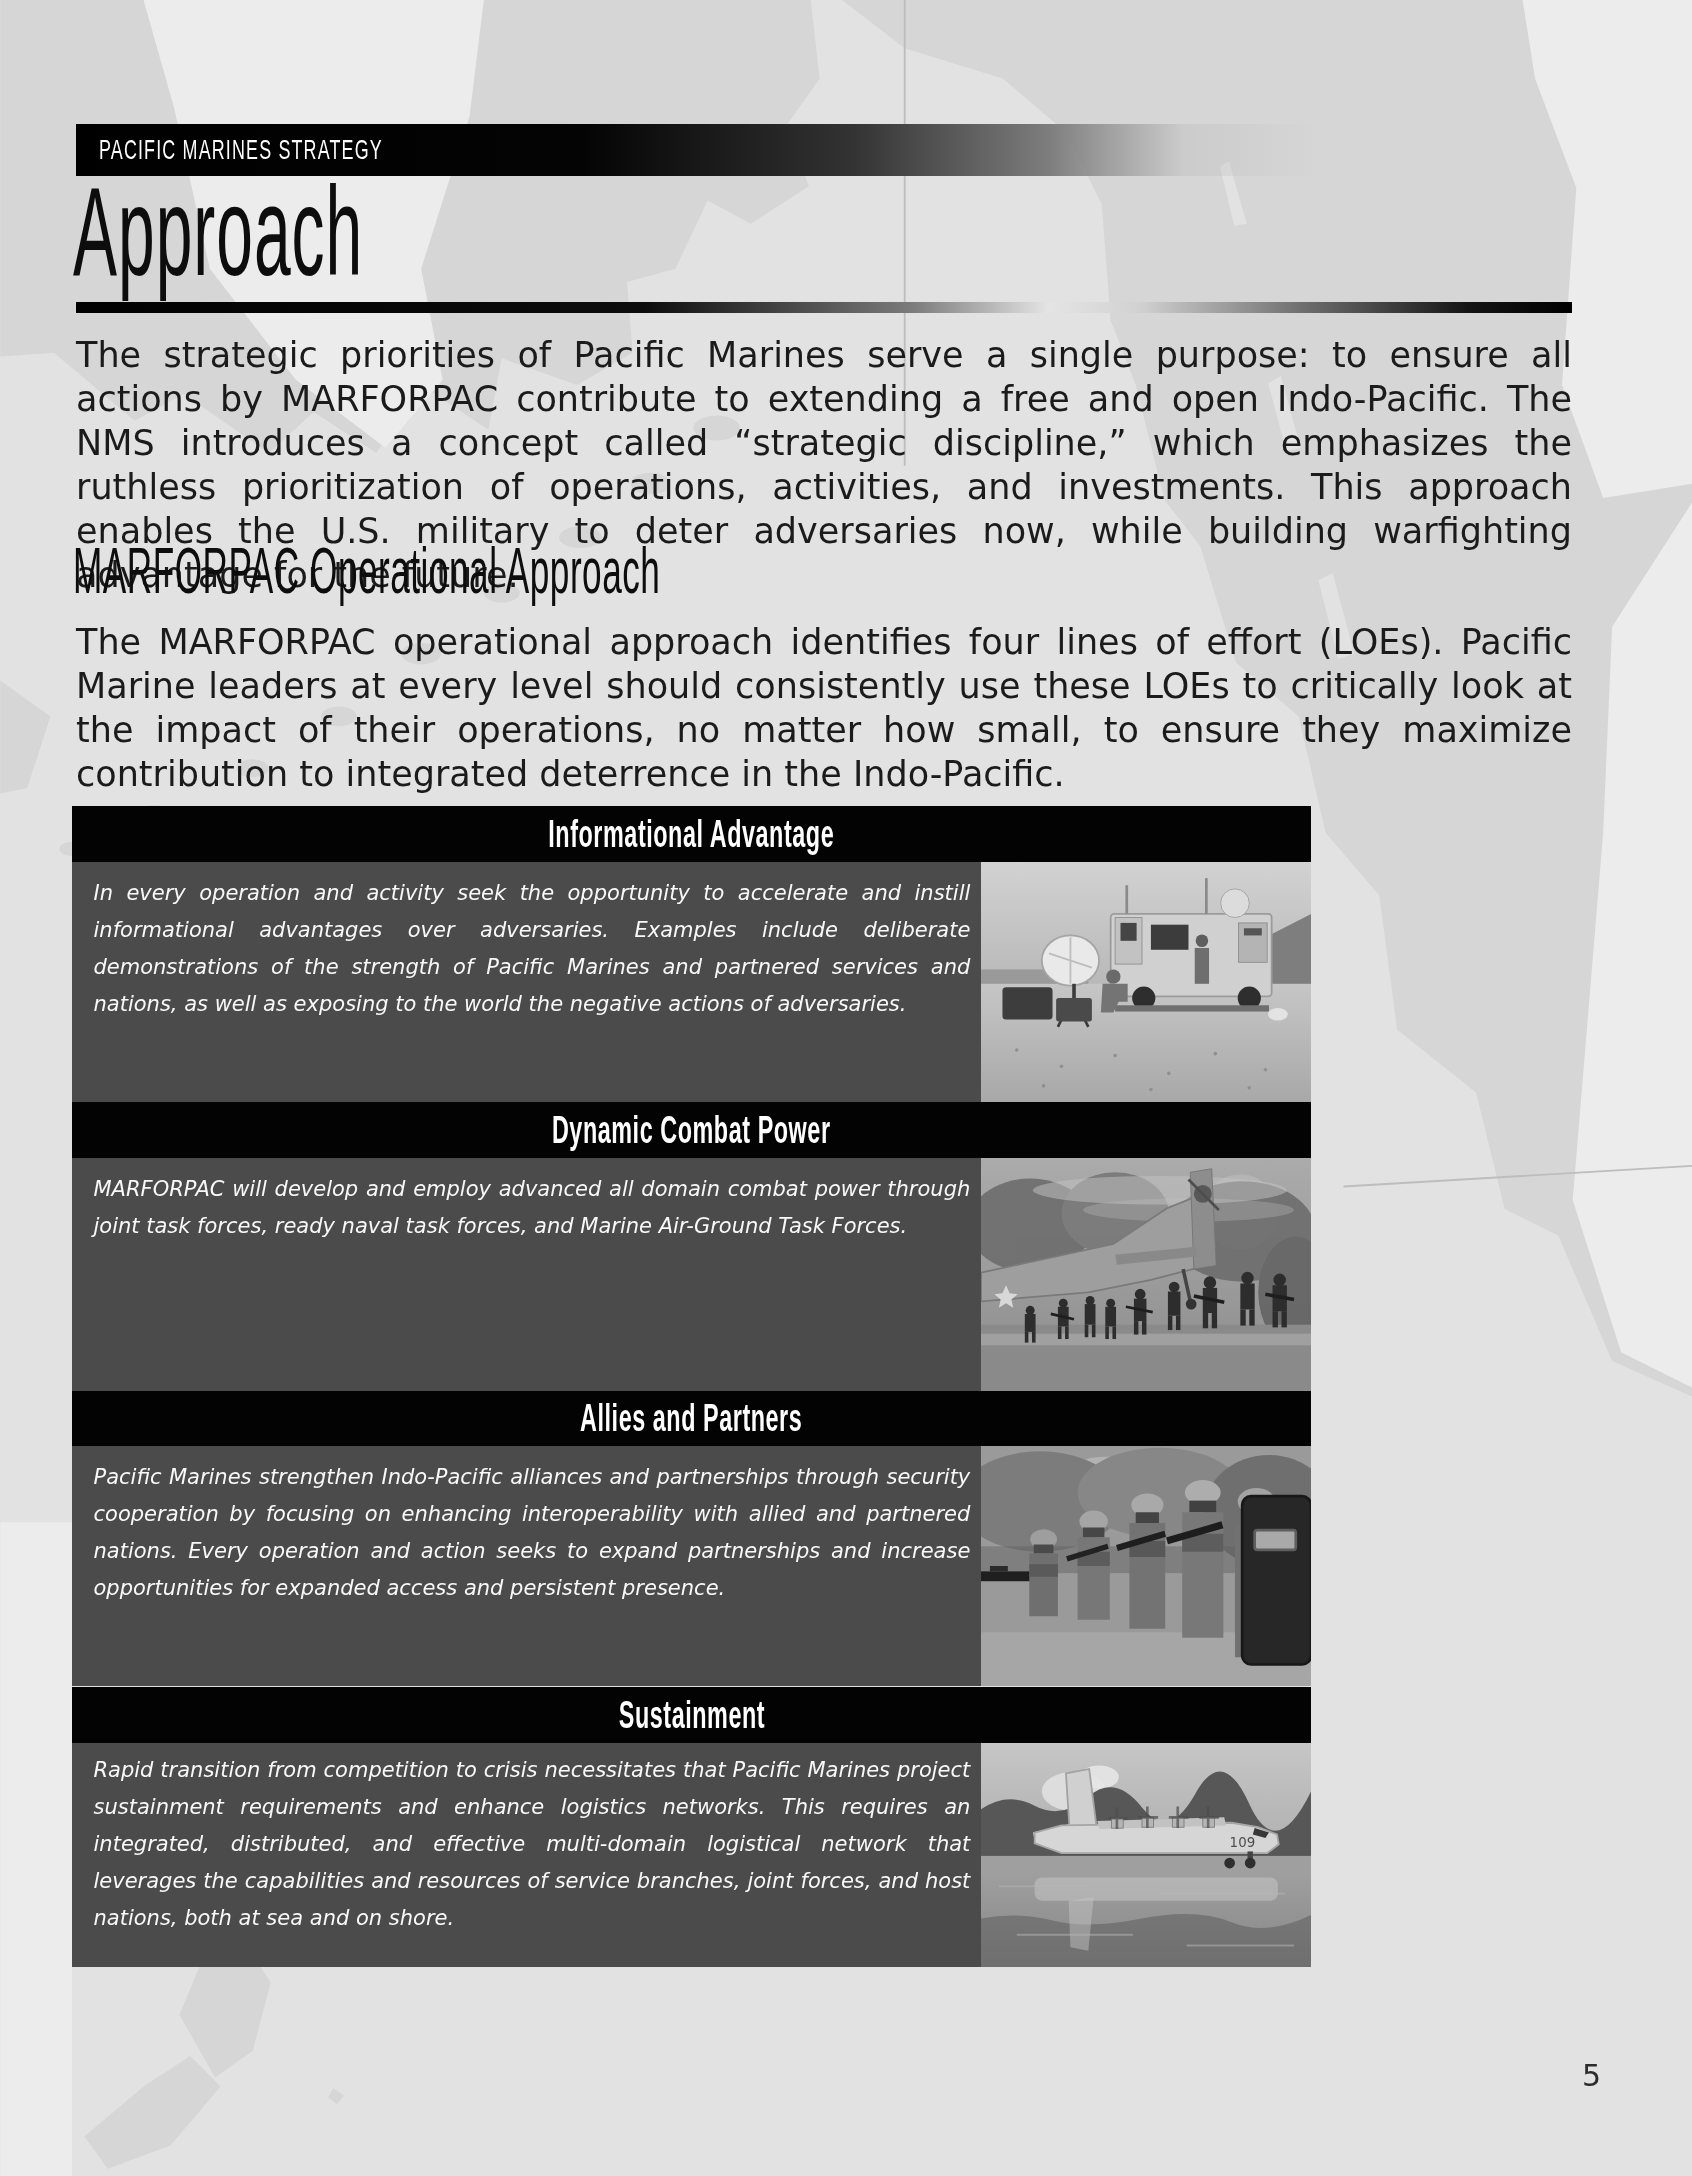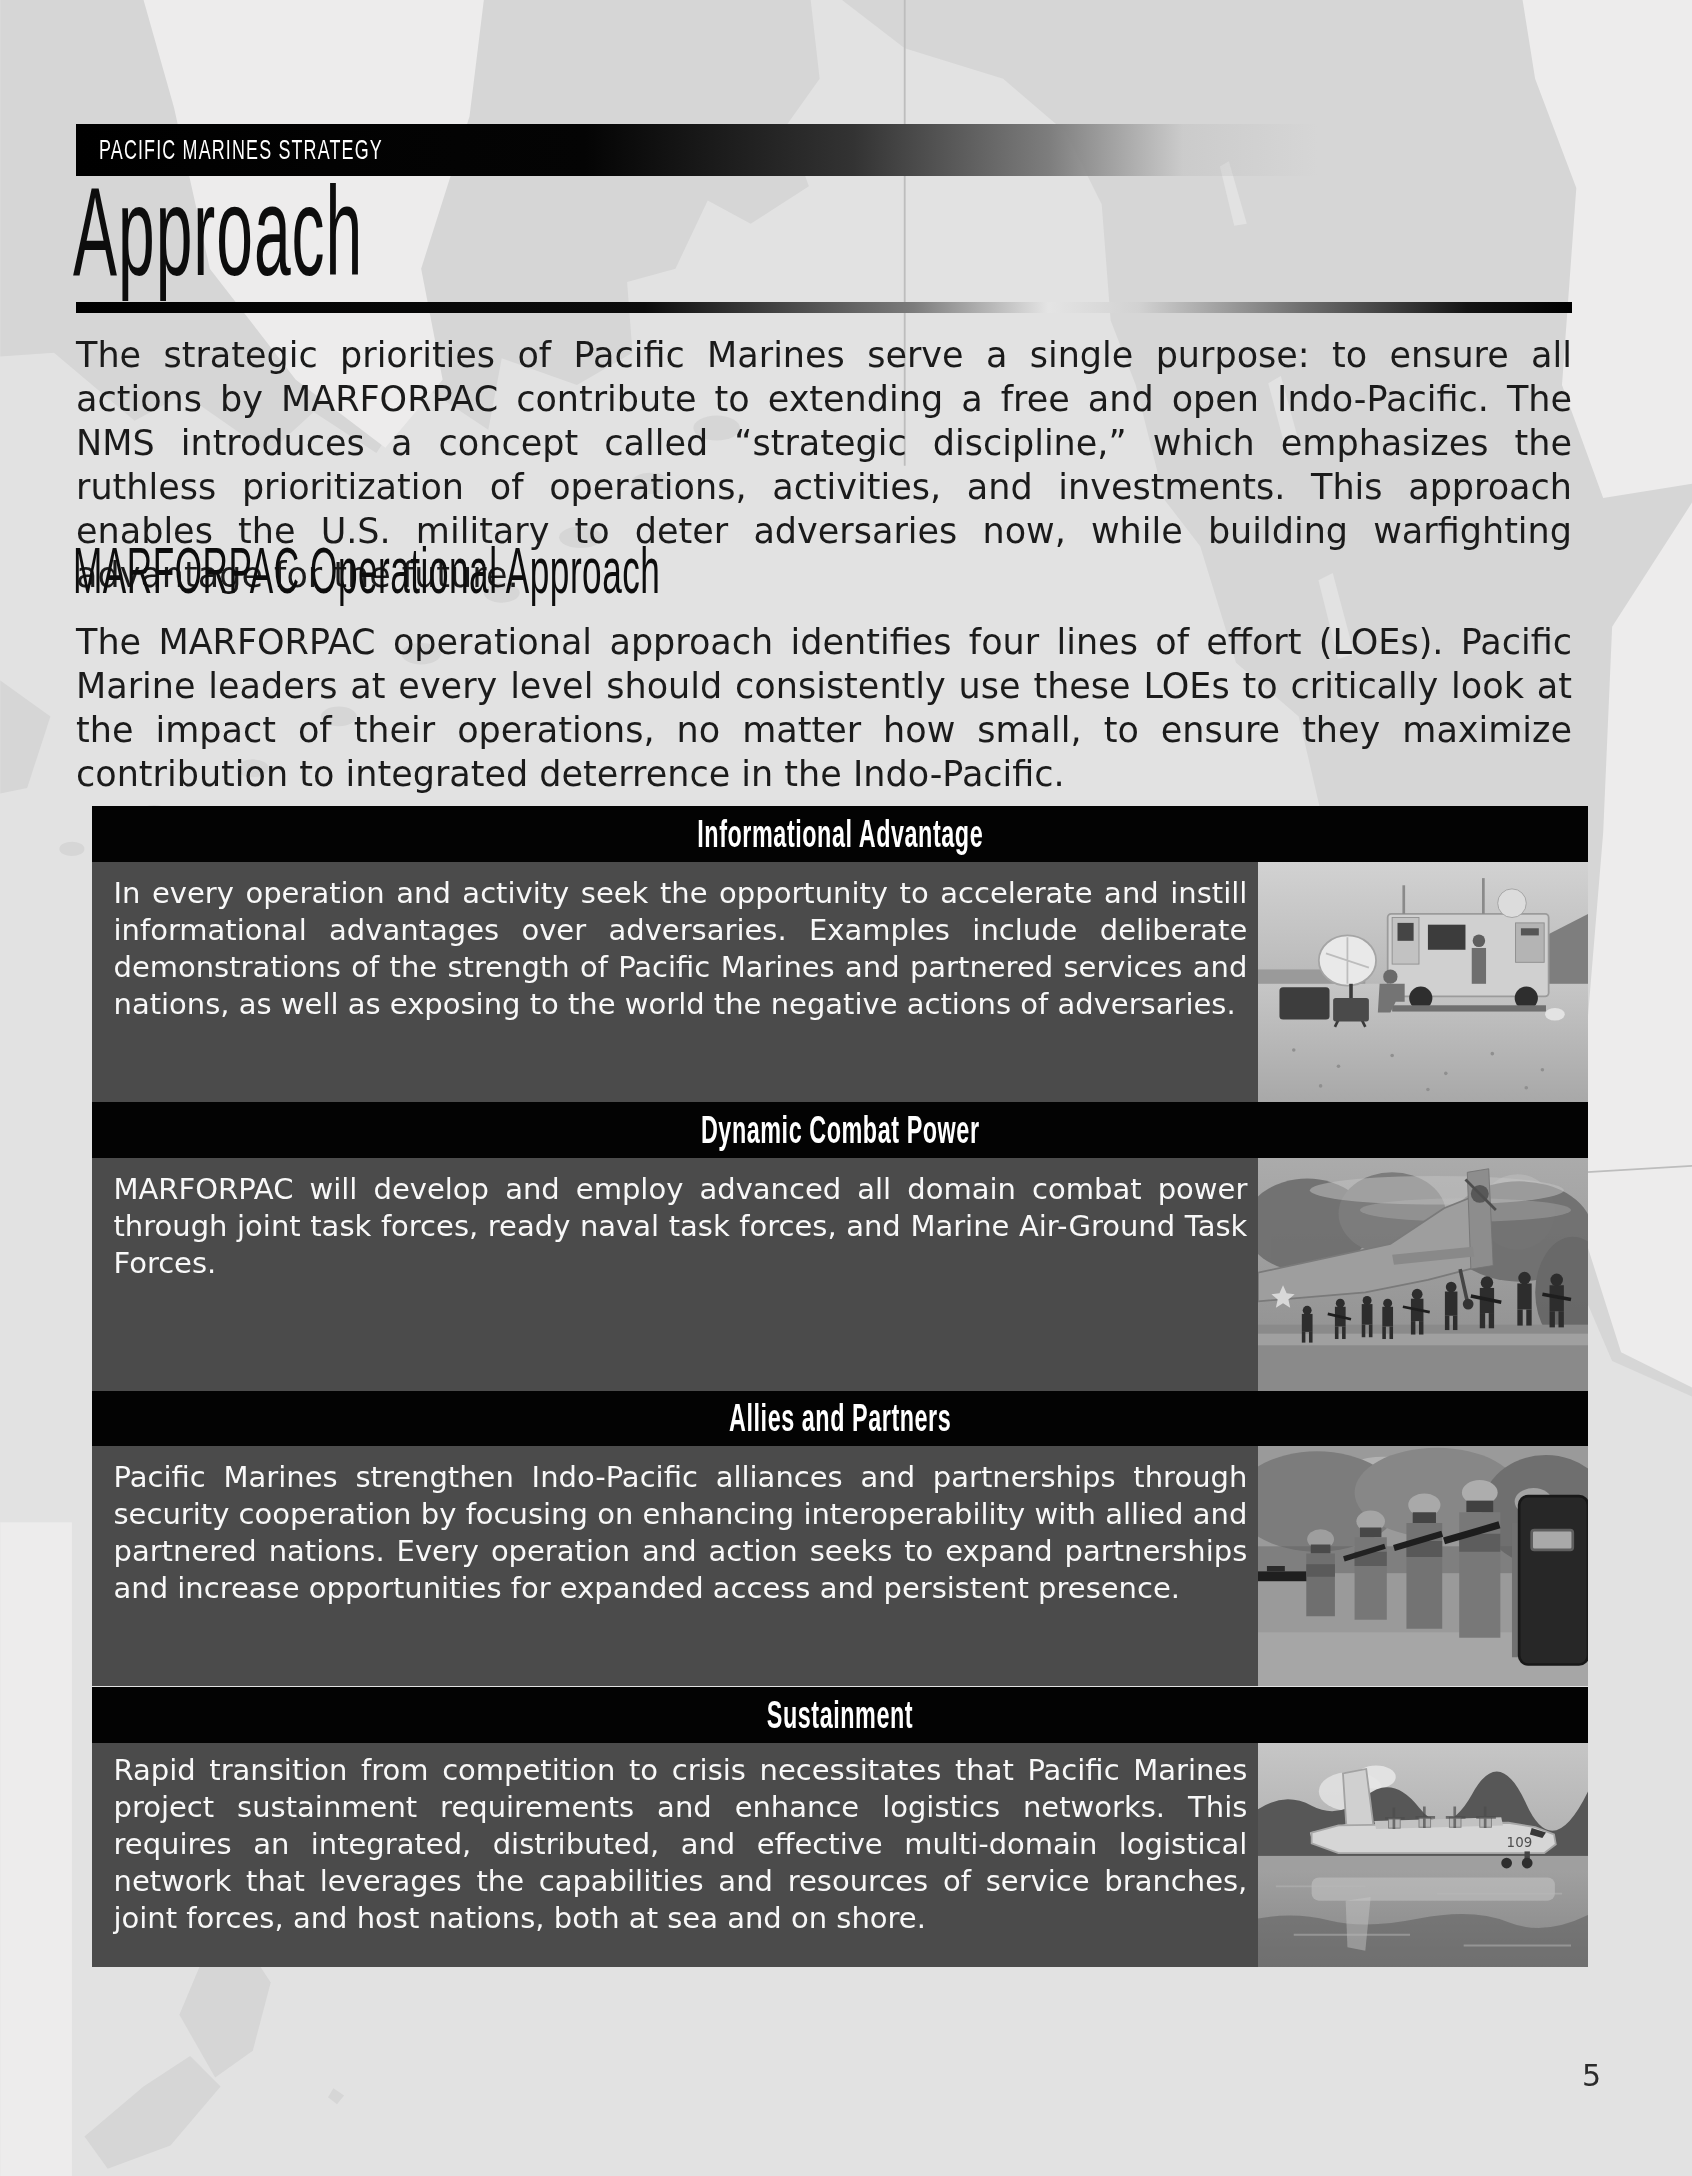--- a/index.html
+++ b/index.html
@@ -34,30 +34,30 @@
   }
   .body-copy{
     position:absolute;left:76px;width:1496px;margin:0;
     font-size:35px;line-height:44px;text-align:justify;color:#1b1b1b;
   }
   .subheading{
     position:absolute;left:73px;top:534px;font-size:64px;color:#0d0d0d;
     white-space:nowrap;transform:scaleX(.55);transform-origin:left top;font-weight:400;
     letter-spacing:0.9px;
   }
-  .loe{position:absolute;left:92px;width:1496px;}
+  .loe{position:absolute;left:72px;width:1239px;}
   .loe-header{height:56px;background:#030303;display:flex;align-items:center;justify-content:center;}
   .loe-header span{
     color:#fff;font-size:39px;font-weight:700;letter-spacing:0.9px;white-space:nowrap;
     transform:scaleX(.60);
   }
   .loe-body{display:flex;background:#4b4b4b;overflow:hidden;}
   .loe-text{
     flex:1;padding:12.5px 10.7px 0 21.5px;color:#f8f8f8;
-    font-size:29px;line-height:37px;text-align:justify;
+    font-size:21px;line-height:37px;text-align:justify;font-style:italic;
   }
   .loe-photo{width:330px;flex:none;position:relative;background:#ec4899;}
   .loe-photo svg{position:absolute;left:0;top:0;width:100%;height:100%;display:block;}
   .page-num{position:absolute;left:1582px;top:2058px;font-size:30px;color:#2b2b2b;}
 </style>
 </head>
 <body>
 
 <div class="page">
 

